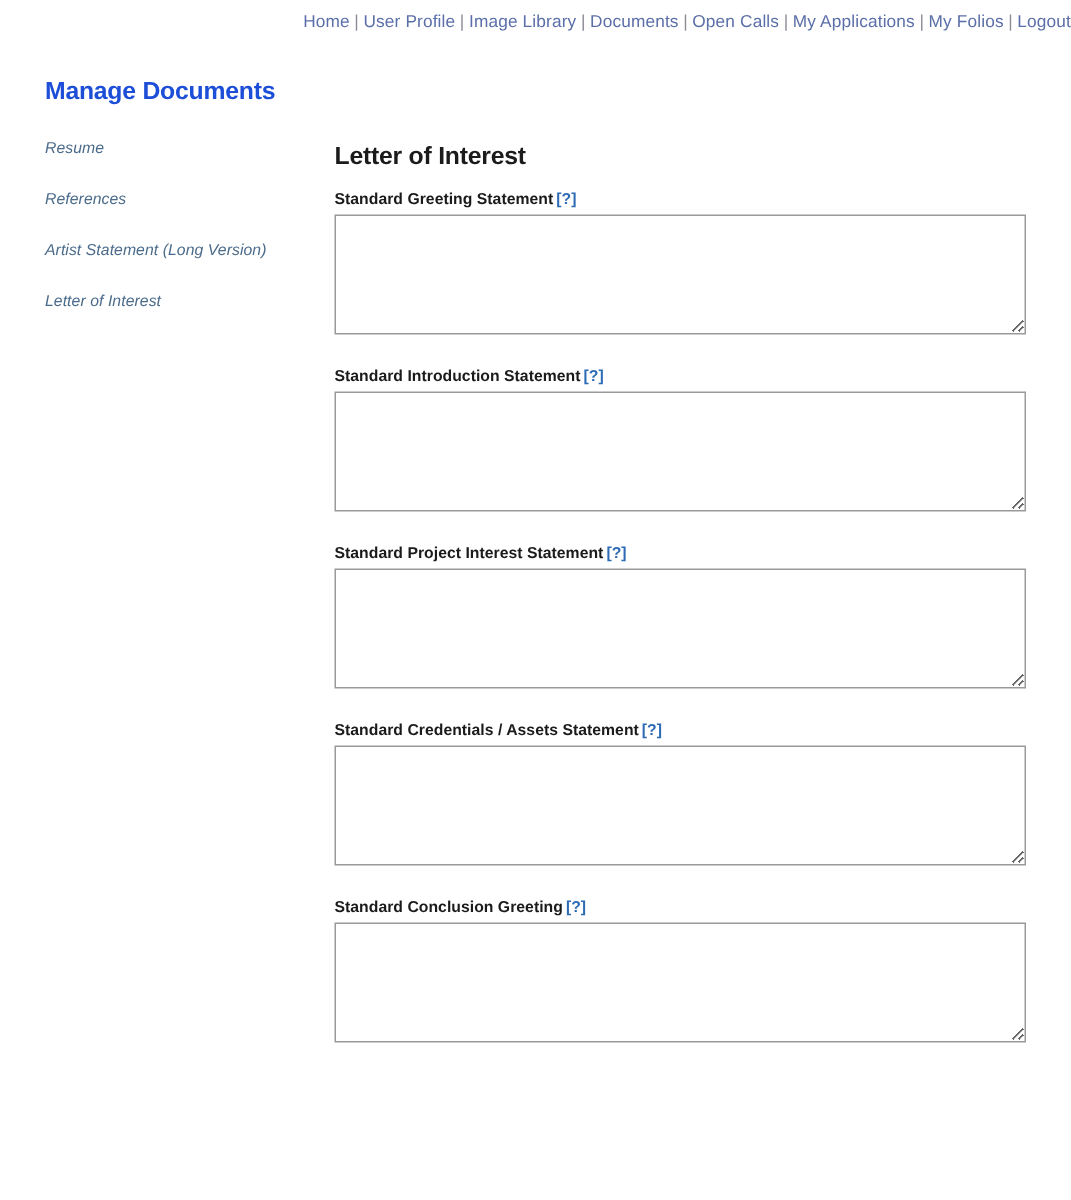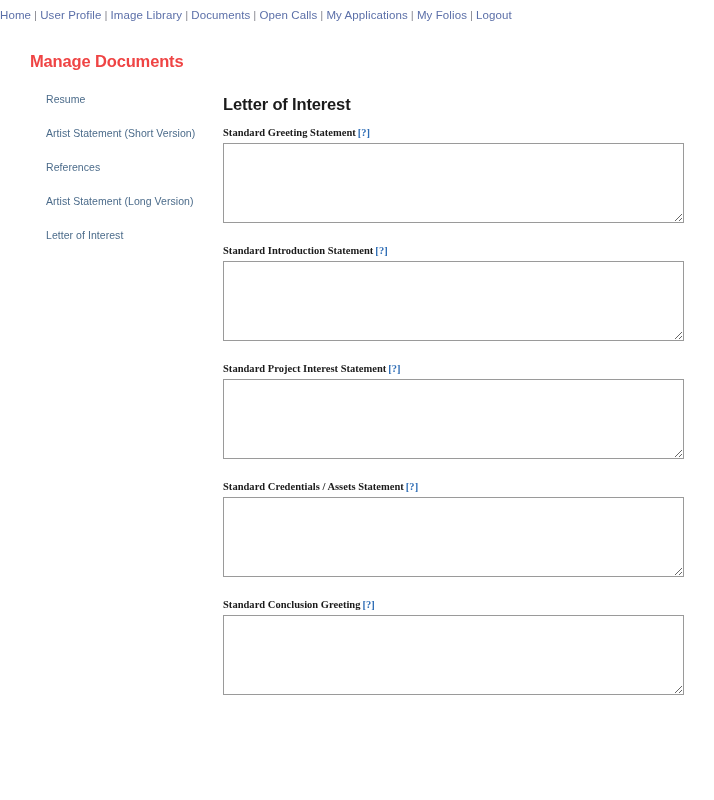--- a/index.html
+++ b/index.html
@@ -11,21 +11,21 @@
     width: 714px;
     height: 800px;
     overflow: hidden;
     font-family: "Liberation Sans", sans-serif;
     color: #222222;
     -webkit-font-smoothing: antialiased;
   }
 
   
   .topnav {
-    text-align: left;
+    text-align: right;
     padding: 8px 0 0 0;
     font-size: 11.5px;
     line-height: 14px;
     letter-spacing: 0.1px;
     white-space: nowrap;
   }
   .topnav a {
     color: #5b6fa8;
     text-decoration: none;
   }
@@ -42,33 +42,34 @@
 
   .sidebar {
     position: absolute;
     left: 30px;
     top: 30px;
     width: 180px;
   }
   .sidebar-title {
     font-size: 16.5px;
     font-weight: bold;
-    color: #ef4444;
+    color: #1d4ed8;
     letter-spacing: -0.15px;
     margin: 0 0 22px 0;
     line-height: 18px;
   }
   .sidebar-list {
     list-style: none;
     margin: 0;
     padding: 0;
   }
   .sidebar-list li {
-    margin: 0 0 21px 16px;
+    margin: 0 0 21px 0;
     line-height: 12px;
+    font-style: italic;
   }
   .sidebar-list a {
     color: #4b6b8a;
     text-decoration: none;
     font-size: 10.5px;
     letter-spacing: 0.05px;
   }
 
   
   .content {
@@ -89,21 +90,20 @@
   .field {
     margin: 0 0 22px 0;
   }
   .field-label {
     font-size: 10.5px;
     font-weight: bold;
     color: #1b1b1b;
     line-height: 12px;
     margin: 0 0 4px 0;
     letter-spacing: 0.02px;
-    font-family: Liberation Serif, serif;
   }
   .help-link {
     color: #2d6cb5;
     font-weight: bold;
     text-decoration: none;
     margin-left: 2px;
   }
 
   .field-input {
     display: block;
@@ -127,21 +127,20 @@
 <div class="topnav">
   <a href="#">Home</a><span class="sep">|</span><a href="#">User Profile</a><span class="sep">|</span><a href="#">Image Library</a><span class="sep">|</span><a href="#">Documents</a><span class="sep">|</span><a href="#">Open Calls</a><span class="sep">|</span><a href="#">My Applications</a><span class="sep">|</span><a href="#">My Folios</a><span class="sep">|</span><a href="#">Logout</a>
 </div>
 
 <div class="page">
 
   <div class="sidebar">
     <h1 class="sidebar-title">Manage Documents</h1>
     <ul class="sidebar-list">
       <li><a href="#">Resume</a></li>
-      <li><a href="#">Artist Statement (Short Version)</a></li>
       <li><a href="#">References</a></li>
       <li><a href="#">Artist Statement (Long Version)</a></li>
       <li><a href="#">Letter of Interest</a></li>
     </ul>
   </div>
 
   <div class="content">
     <h2 class="content-title">Letter of Interest</h2>
 
     <div class="field">

